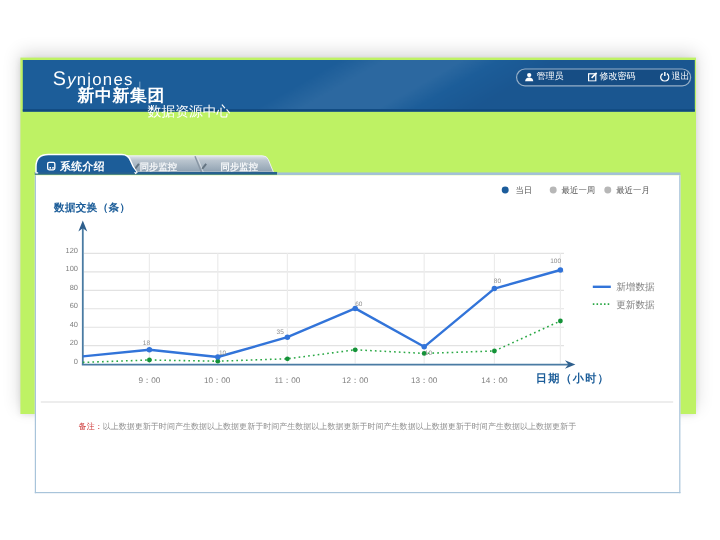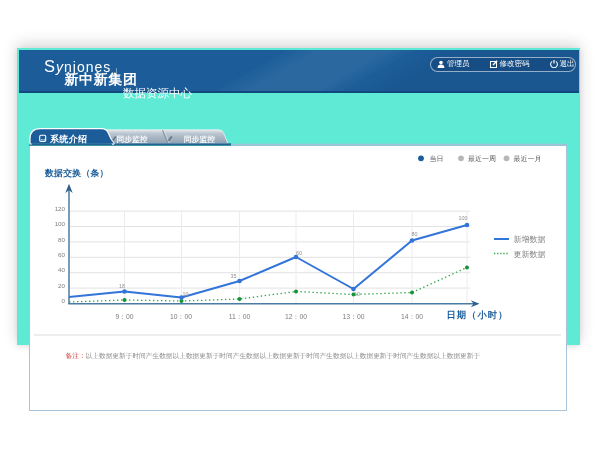--- a/index.html
+++ b/index.html
@@ -1,19 +1,19 @@
 <!DOCTYPE html>
 <html><head>
 <meta charset="utf-8">
 <style>
   * { margin:0; padding:0; box-sizing:border-box; }
   html,body { width:600px; height:450px; background:#fff; overflow:hidden;
     font-family:"Liberation Sans", sans-serif; }
   #card { position:absolute; left:17px; top:48px; width:563px; height:297px;
-    background:#5eead4; box-shadow:0 -4px 14px rgba(0,0,0,.16), 0 1px 5px rgba(0,0,0,.09); }
+    background:#bef264; box-shadow:0 -4px 14px rgba(0,0,0,.16), 0 1px 5px rgba(0,0,0,.09); }
   
   #hdr { position:absolute; left:1.5px; top:1.5px; right:1.5px; height:43.5px;
     background:
       linear-gradient(150deg, rgba(255,255,255,0) 42%, rgba(255,255,255,.07) 48%, rgba(255,255,255,.07) 58%, rgba(255,255,255,0) 63%),
       linear-gradient(150deg, rgba(0,0,30,0) 63%, rgba(0,0,40,.08) 71%, rgba(0,0,40,.08) 100%),
       #1c5d99;
     border-bottom:2px solid #11497e; }
   #logo1 { position:absolute; left:25.5px; top:7px; color:#fff; font-size:14px;
     font-weight:normal; letter-spacing:1px; }
   #logo2 { position:absolute; left:46px; top:21.5px; color:#fff; font-size:14px;

